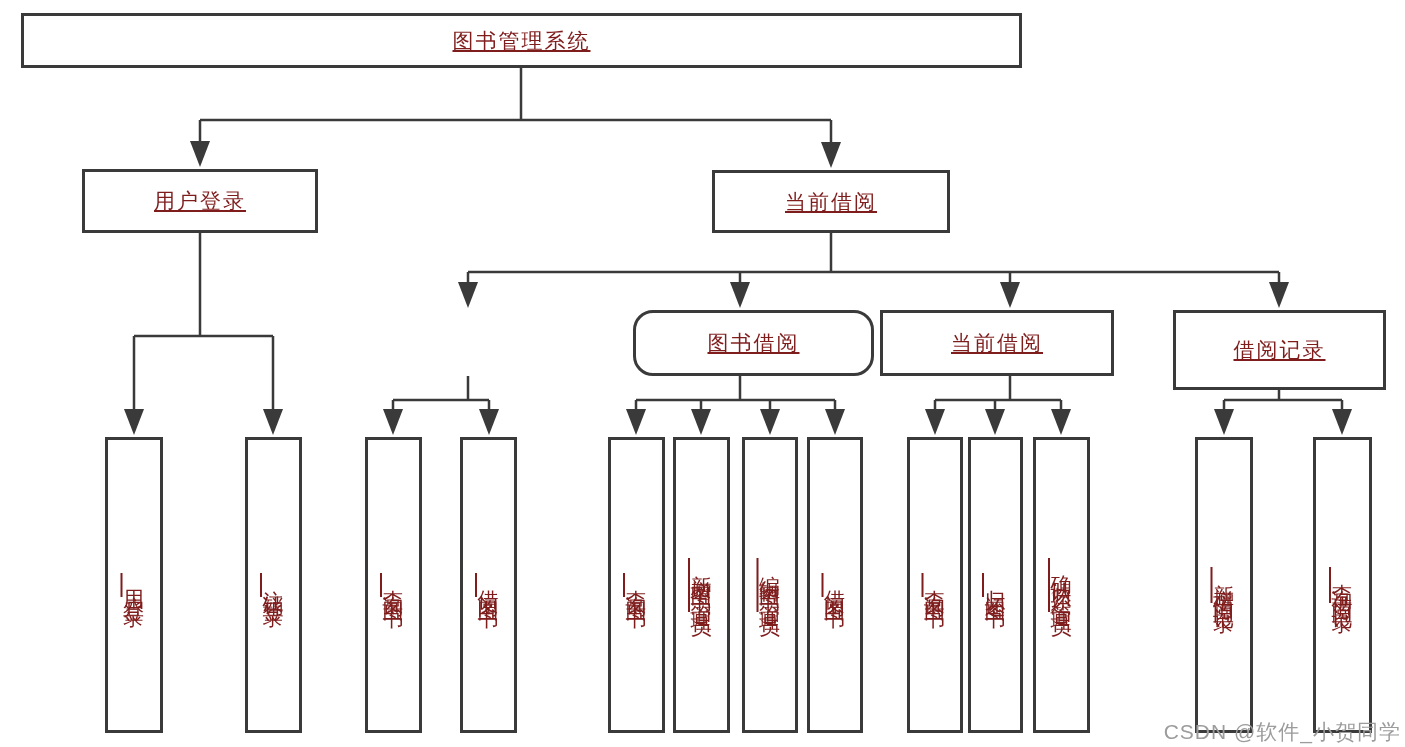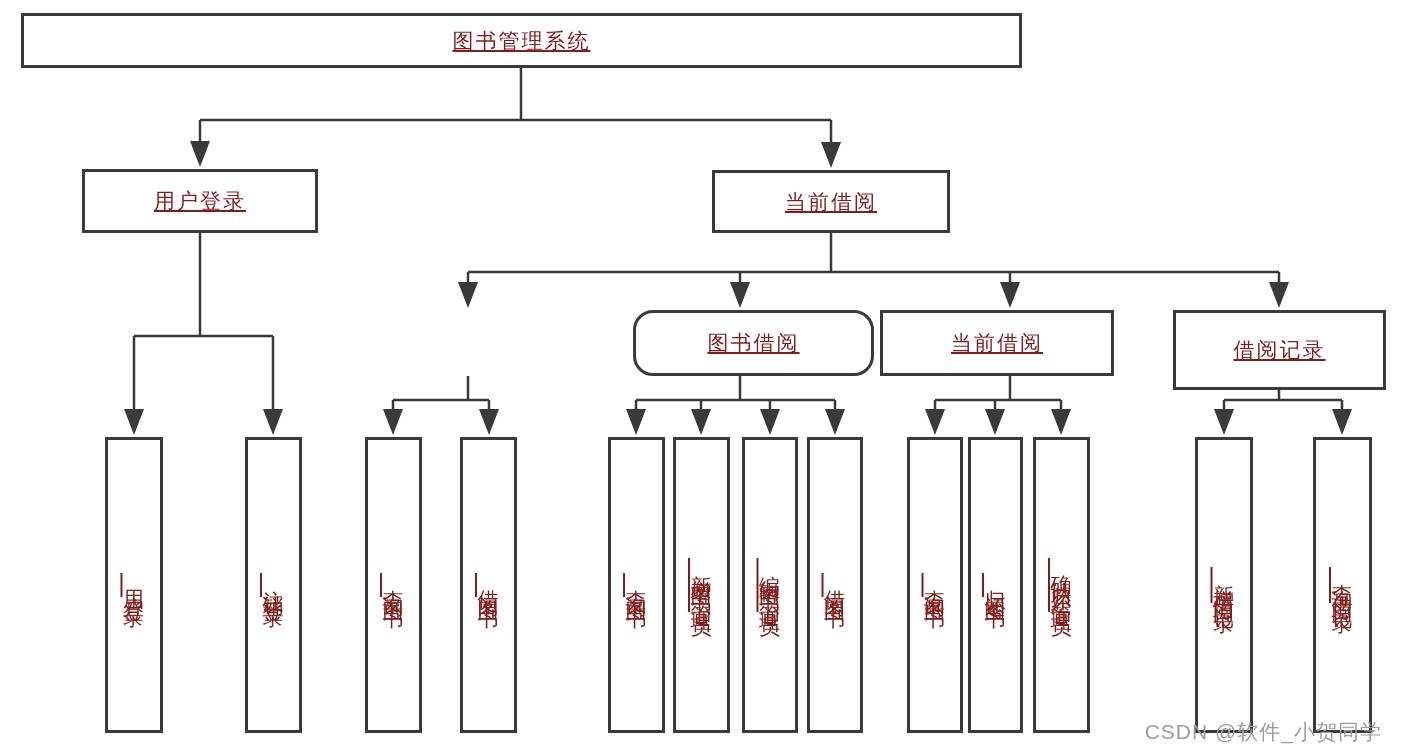--- a/index.html
+++ b/index.html
@@ -51,21 +51,21 @@
   .n-v21{left:673px;width:57px;}
   .n-v22{left:742px;width:56px;}
   .n-v23{left:807px;width:56px;}
   .n-v30{left:907px;width:56px;}
   .n-v31{left:968px;width:55px;}
   .n-v32{left:1033px;width:57px;}
   .n-v40{left:1195px;width:58px;}
   .n-v41{left:1313px;width:59px;}
   .watermark{
     position:absolute;
-    right:23px;bottom:1px;
+    right:4px;bottom:1px;
     font-size:21px;
     color:#9c9c9c;
     letter-spacing:1px;
     z-index:5;
     text-align:center;
   }
 </style>
 </head>
 <body>
 

